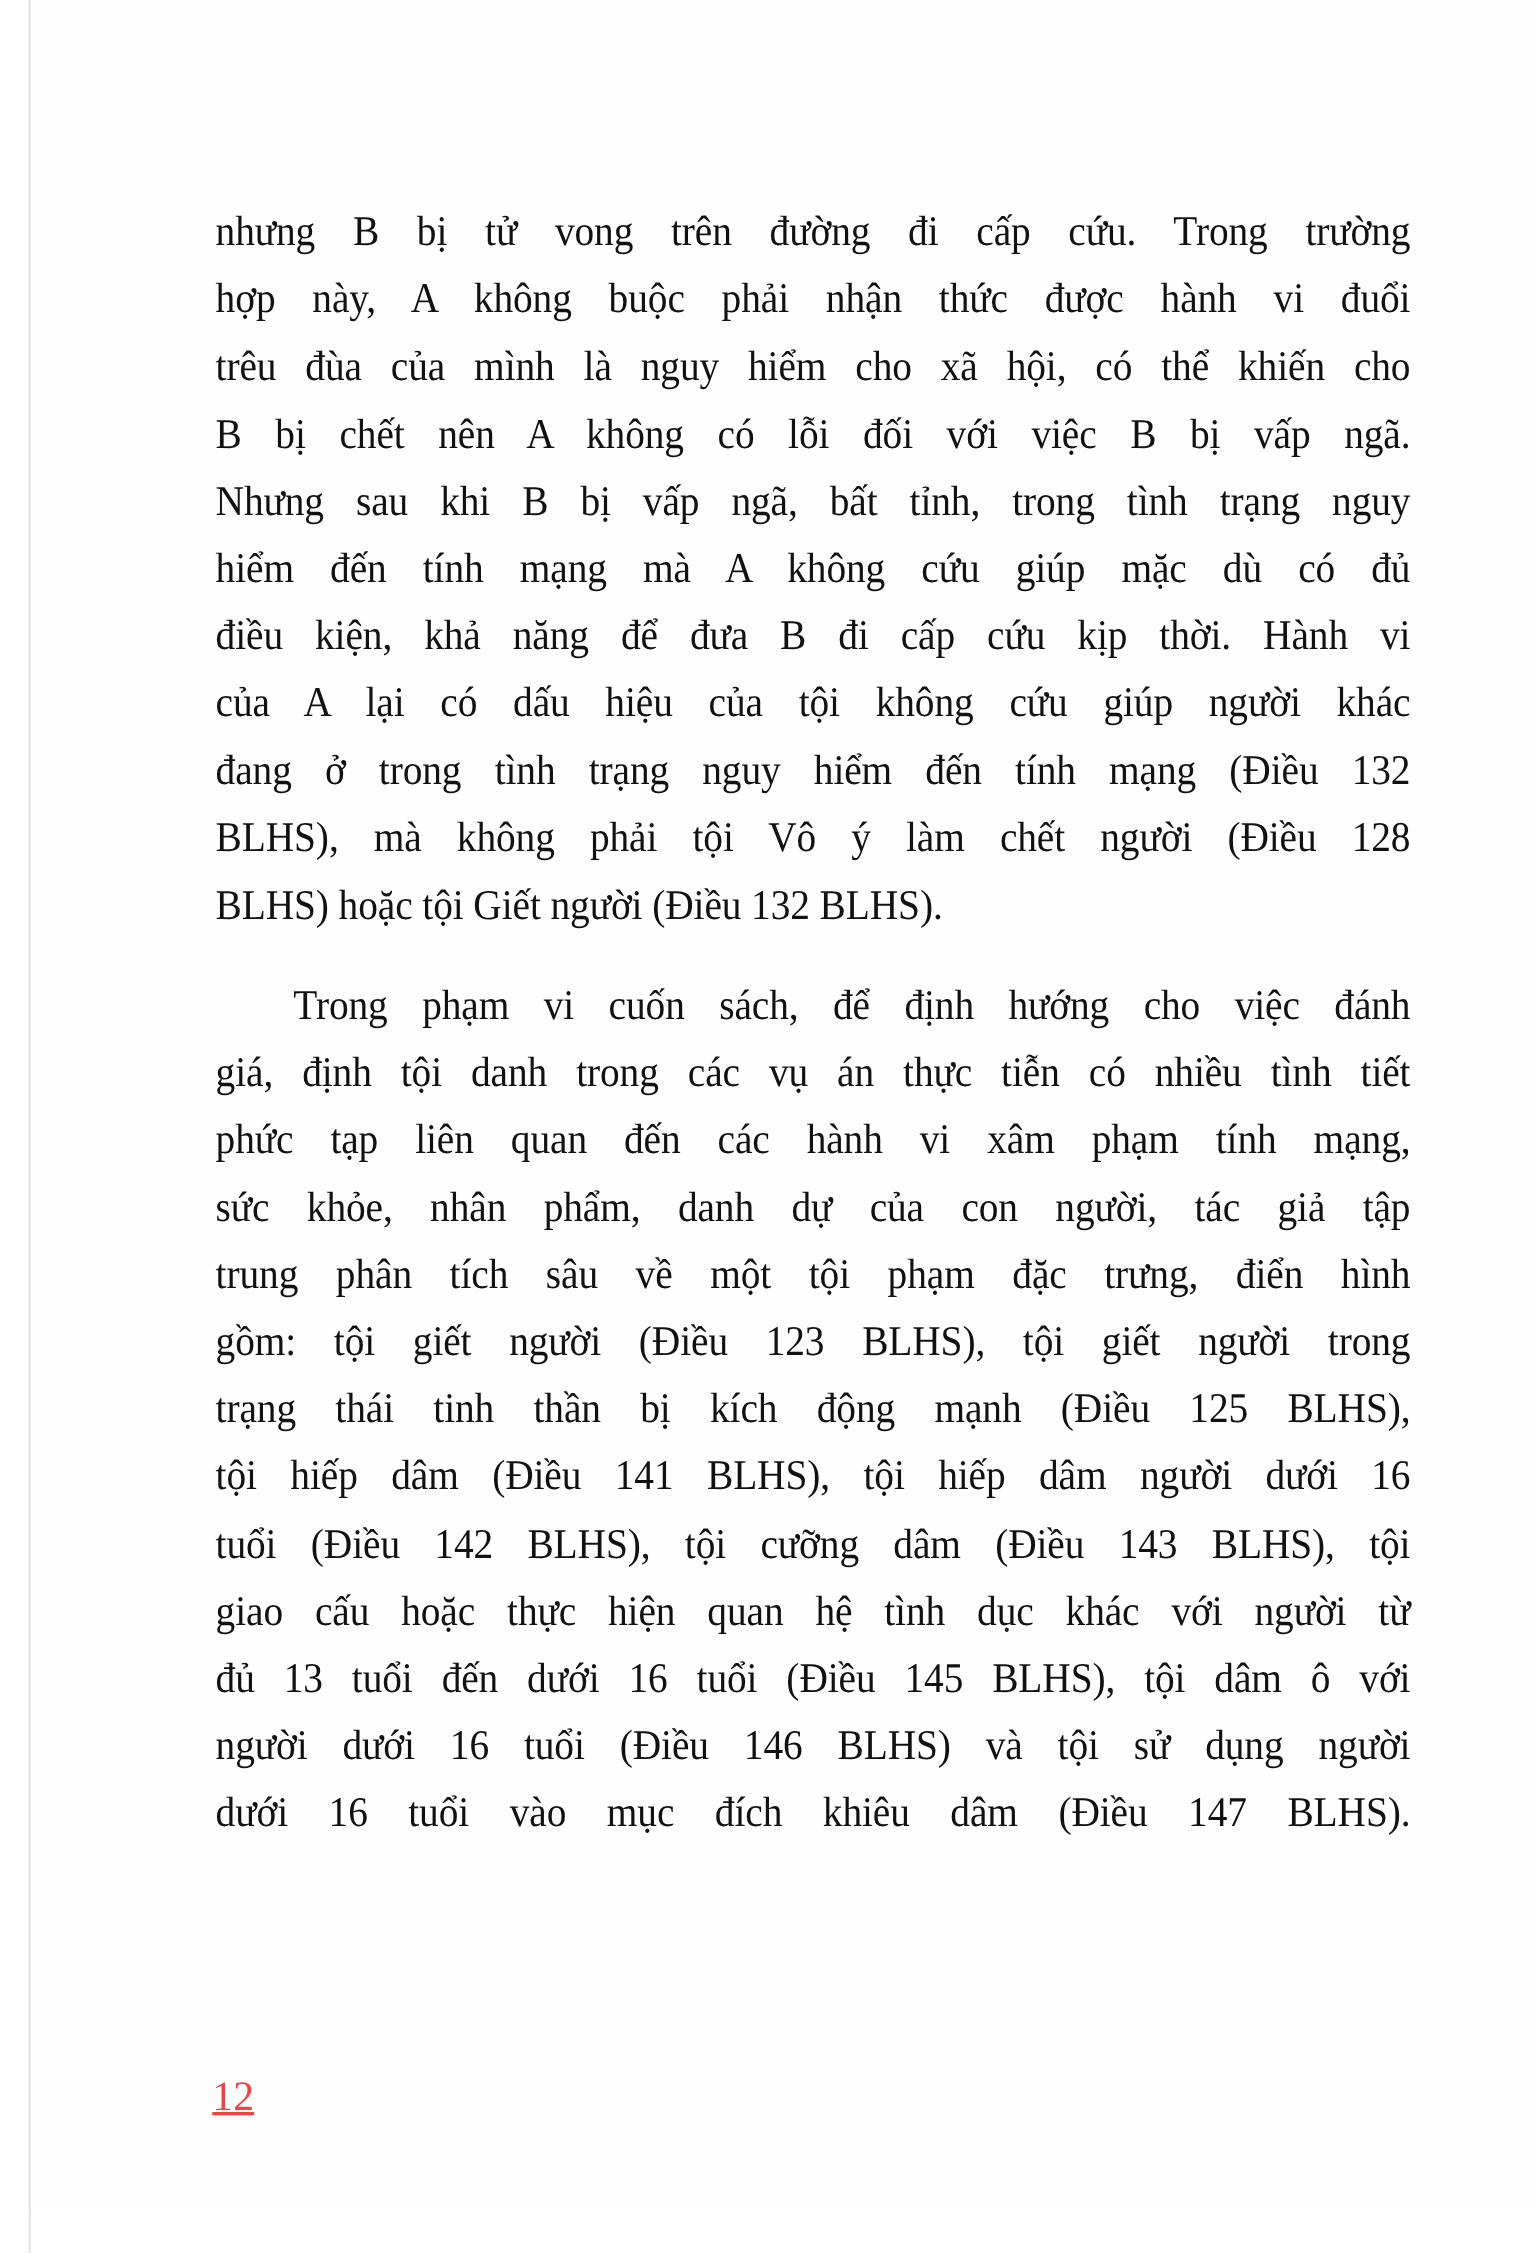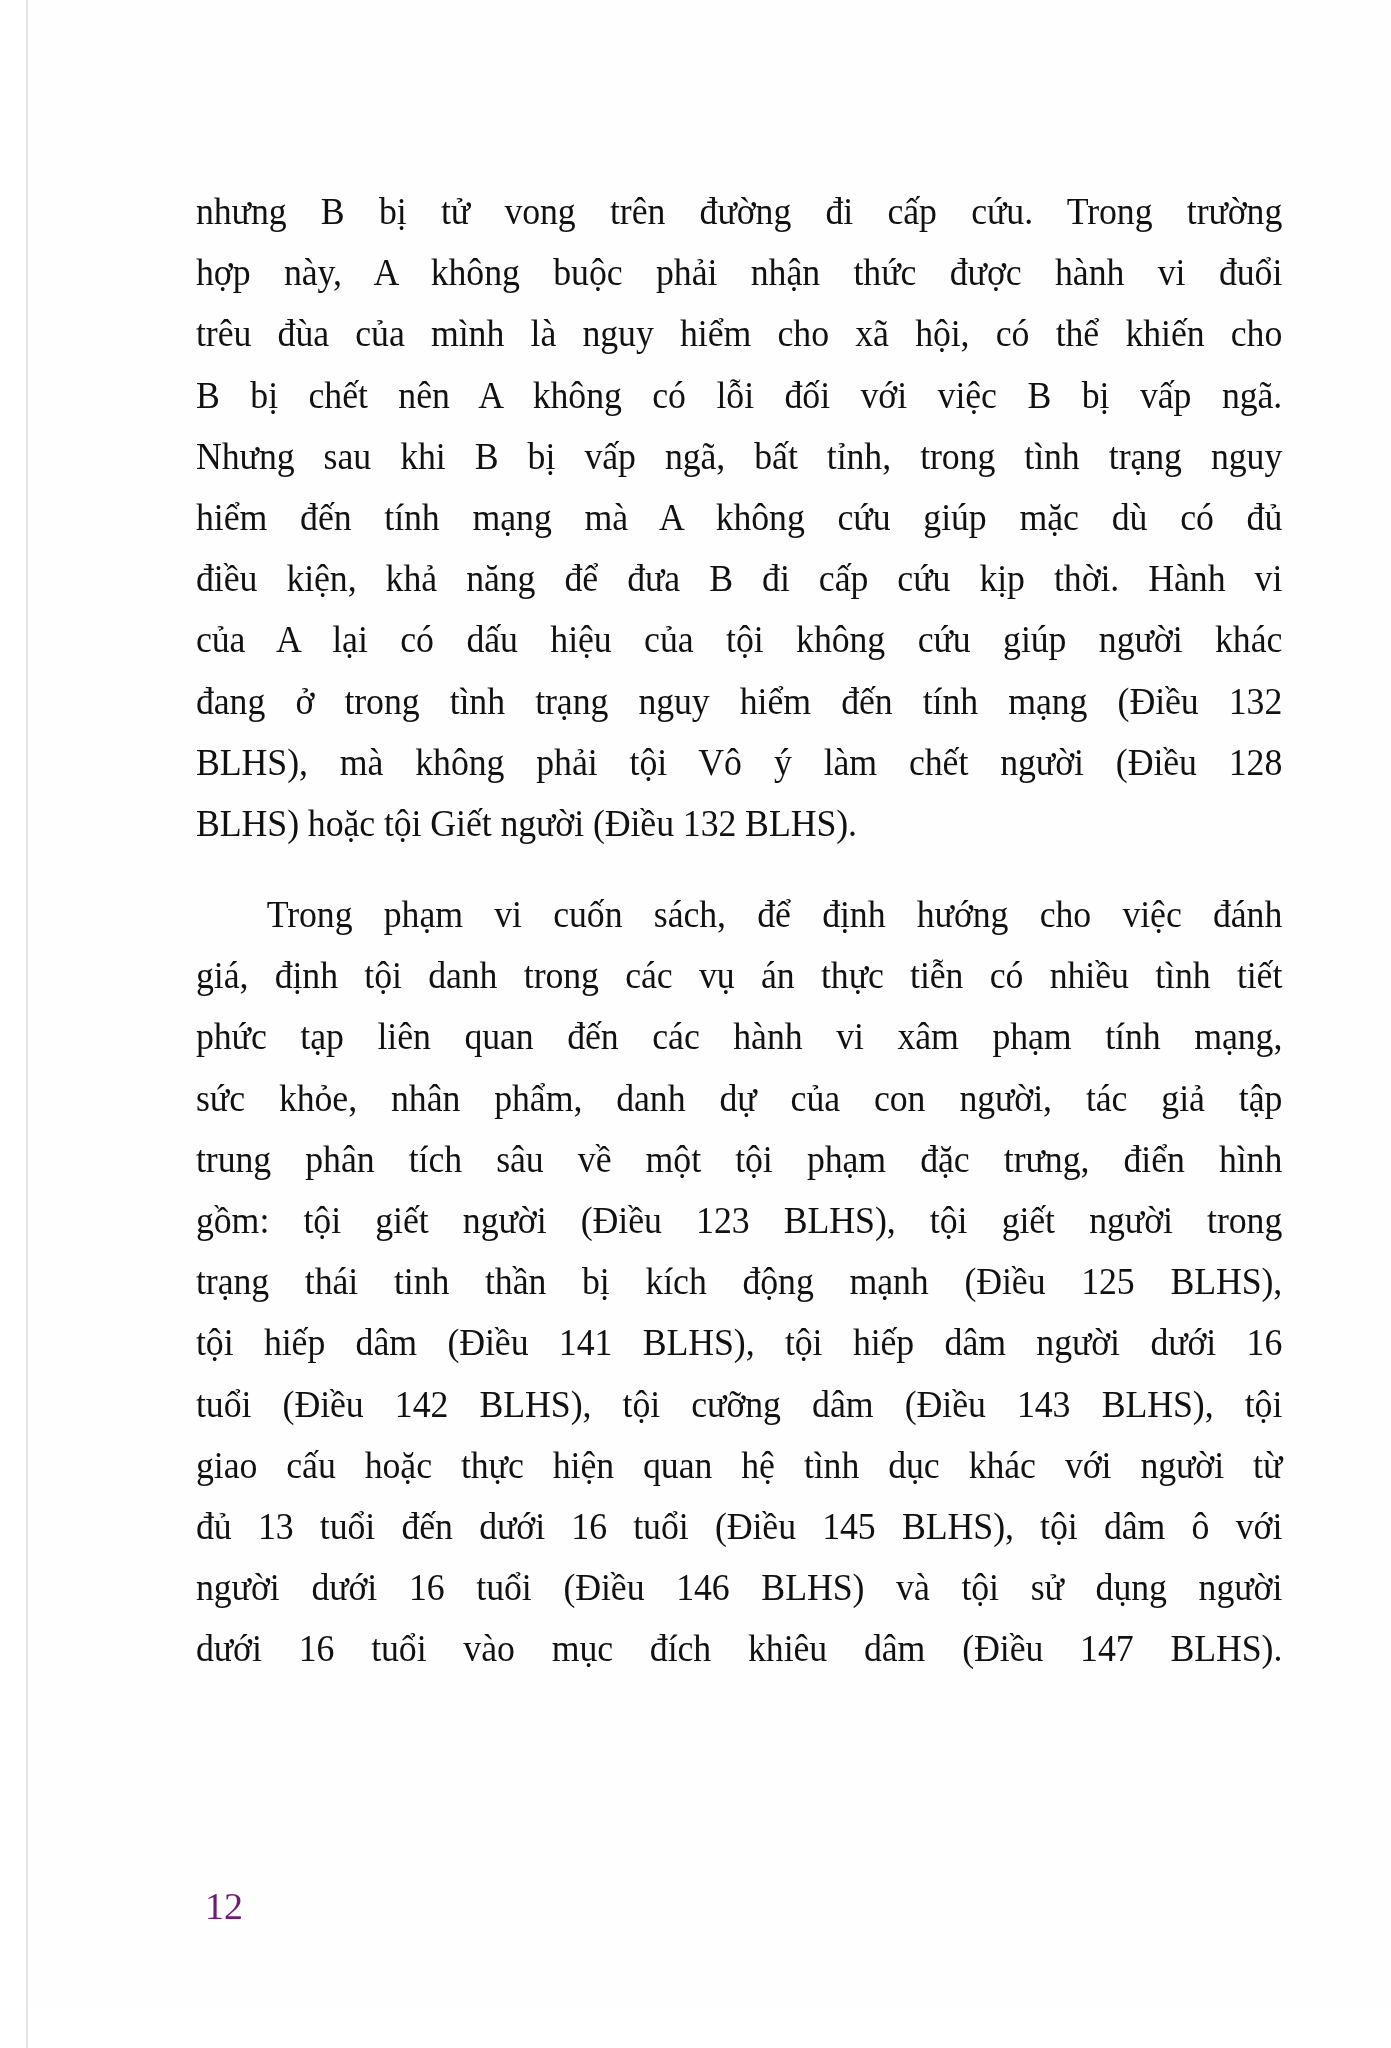--- a/index.html
+++ b/index.html
@@ -66,25 +66,26 @@
       line-height: 61.2px;
     }
     .section-gap {
       height: 22px;
     }
     .para-gap {
       height: 8px;
     }
     .page-number {
       position: absolute;
-      left: 179px;
+      left: 167px;
       top: 1884px;
       font-size: 38px;
       line-height: 44px;
-      color: #701a75;
+      color: #ef4444;
+      text-decoration: underline;
     }
   </style>
 </head>
 <body>
 
 <div class="page">
   <div class="page-edge-left"></div>
   <div class="page-edge-right"></div>
 
   <div class="text-block">

